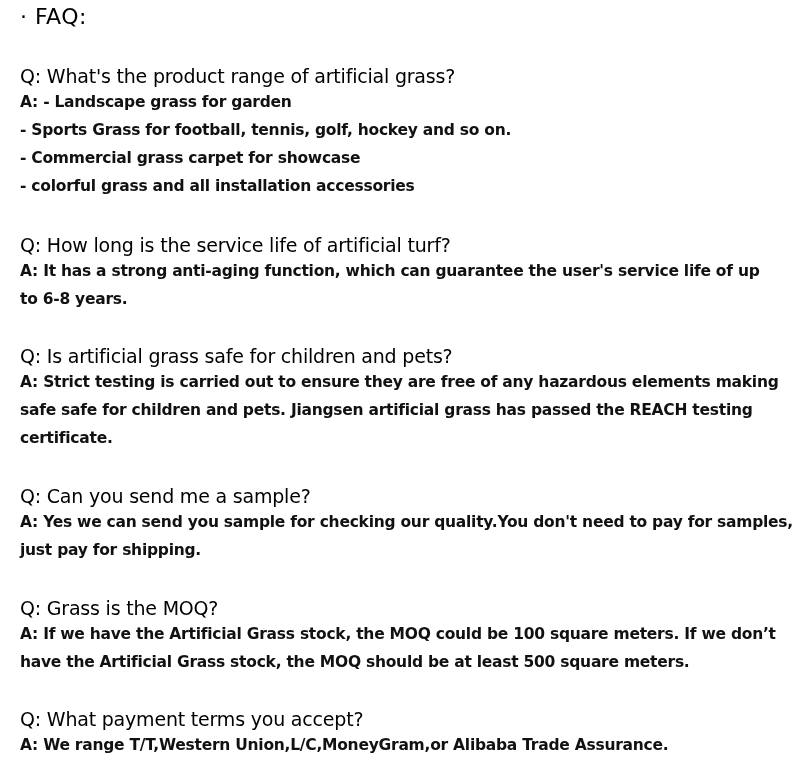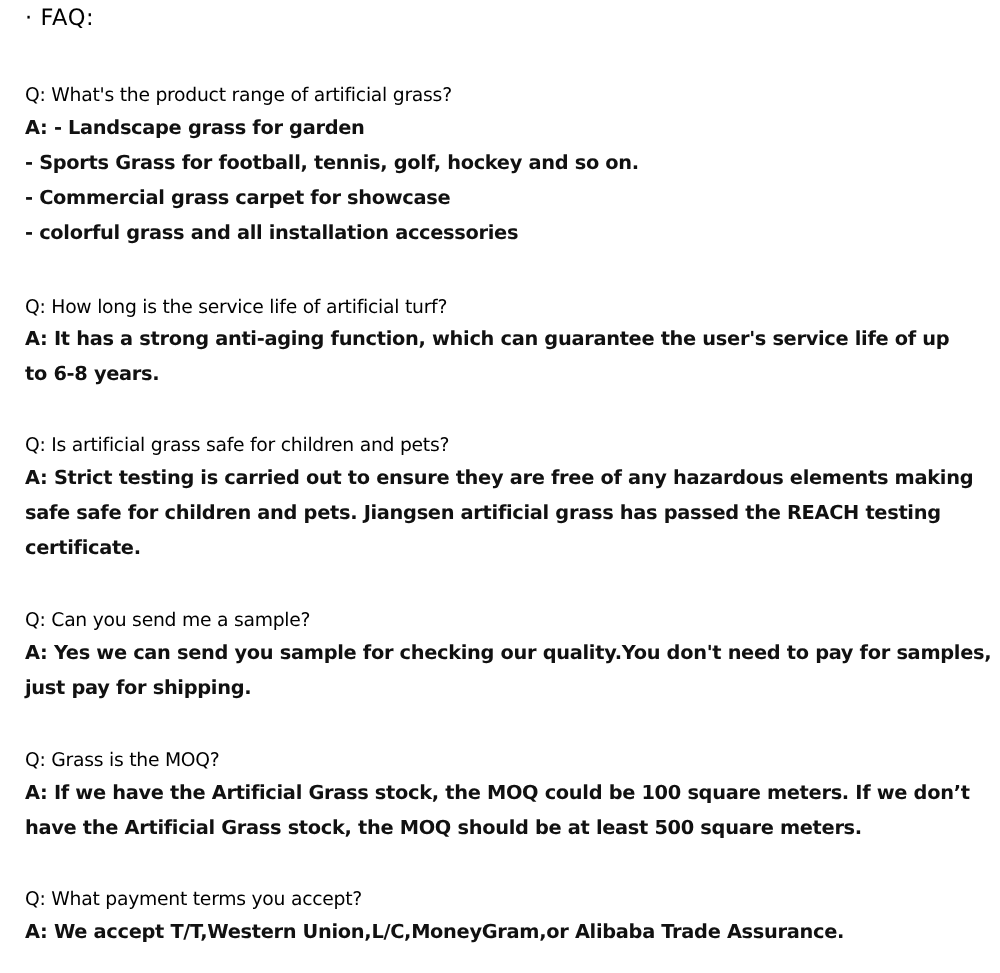--- a/index.html
+++ b/index.html
@@ -4,26 +4,26 @@
   <style>
     html, body { margin: 0; padding: 0; background: #ffffff; }
     body {
       width: 800px; height: 778px; overflow: hidden;
       font-family: "DejaVu Sans", sans-serif;
       color: #111111;
       position: relative;
     }
     .title {
       position: absolute; left: 20px; top: 4px;
-      font-size: 18px; font-weight: normal; color: #000;
+      font-size: 22px; font-weight: normal; color: #000;
       letter-spacing: 0.5px;
     }
     .faq-item { position: absolute; left: 20px; width: 770px; }
     .q {
-      font-size: 15px; line-height: 24px; color: #000;
+      font-size: 19px; line-height: 24px; color: #000;
       letter-spacing: -0.2px; white-space: nowrap;
     }
     .a-line {
       font-size: 15.5px; line-height: 28px; color: #111;
       letter-spacing: -0.25px; white-space: nowrap; font-weight: bold;
     }
   </style>
 </head>
 <body>
 
@@ -57,14 +57,14 @@
 </div>
 
 <div class="faq-item" style="top:596px;">
   <div class="q">Q: Grass is the MOQ?</div>
   <div class="a-line">A: If we have the Artificial Grass stock, the MOQ could be 100 square meters. If we don’t</div>
   <div class="a-line">have the Artificial Grass stock, the MOQ should be at least 500 square meters.</div>
 </div>
 
 <div class="faq-item" style="top:707px;">
   <div class="q">Q: What payment terms you accept?</div>
-  <div class="a-line">A: We accept T/T,Western Union,L/C,MoneyGram,or Alibaba Trade Assurance.</div>
+  <div class="a-line">A: We range T/T,Western Union,L/C,MoneyGram,or Alibaba Trade Assurance.</div>
 </div>
 
 </body></html>

